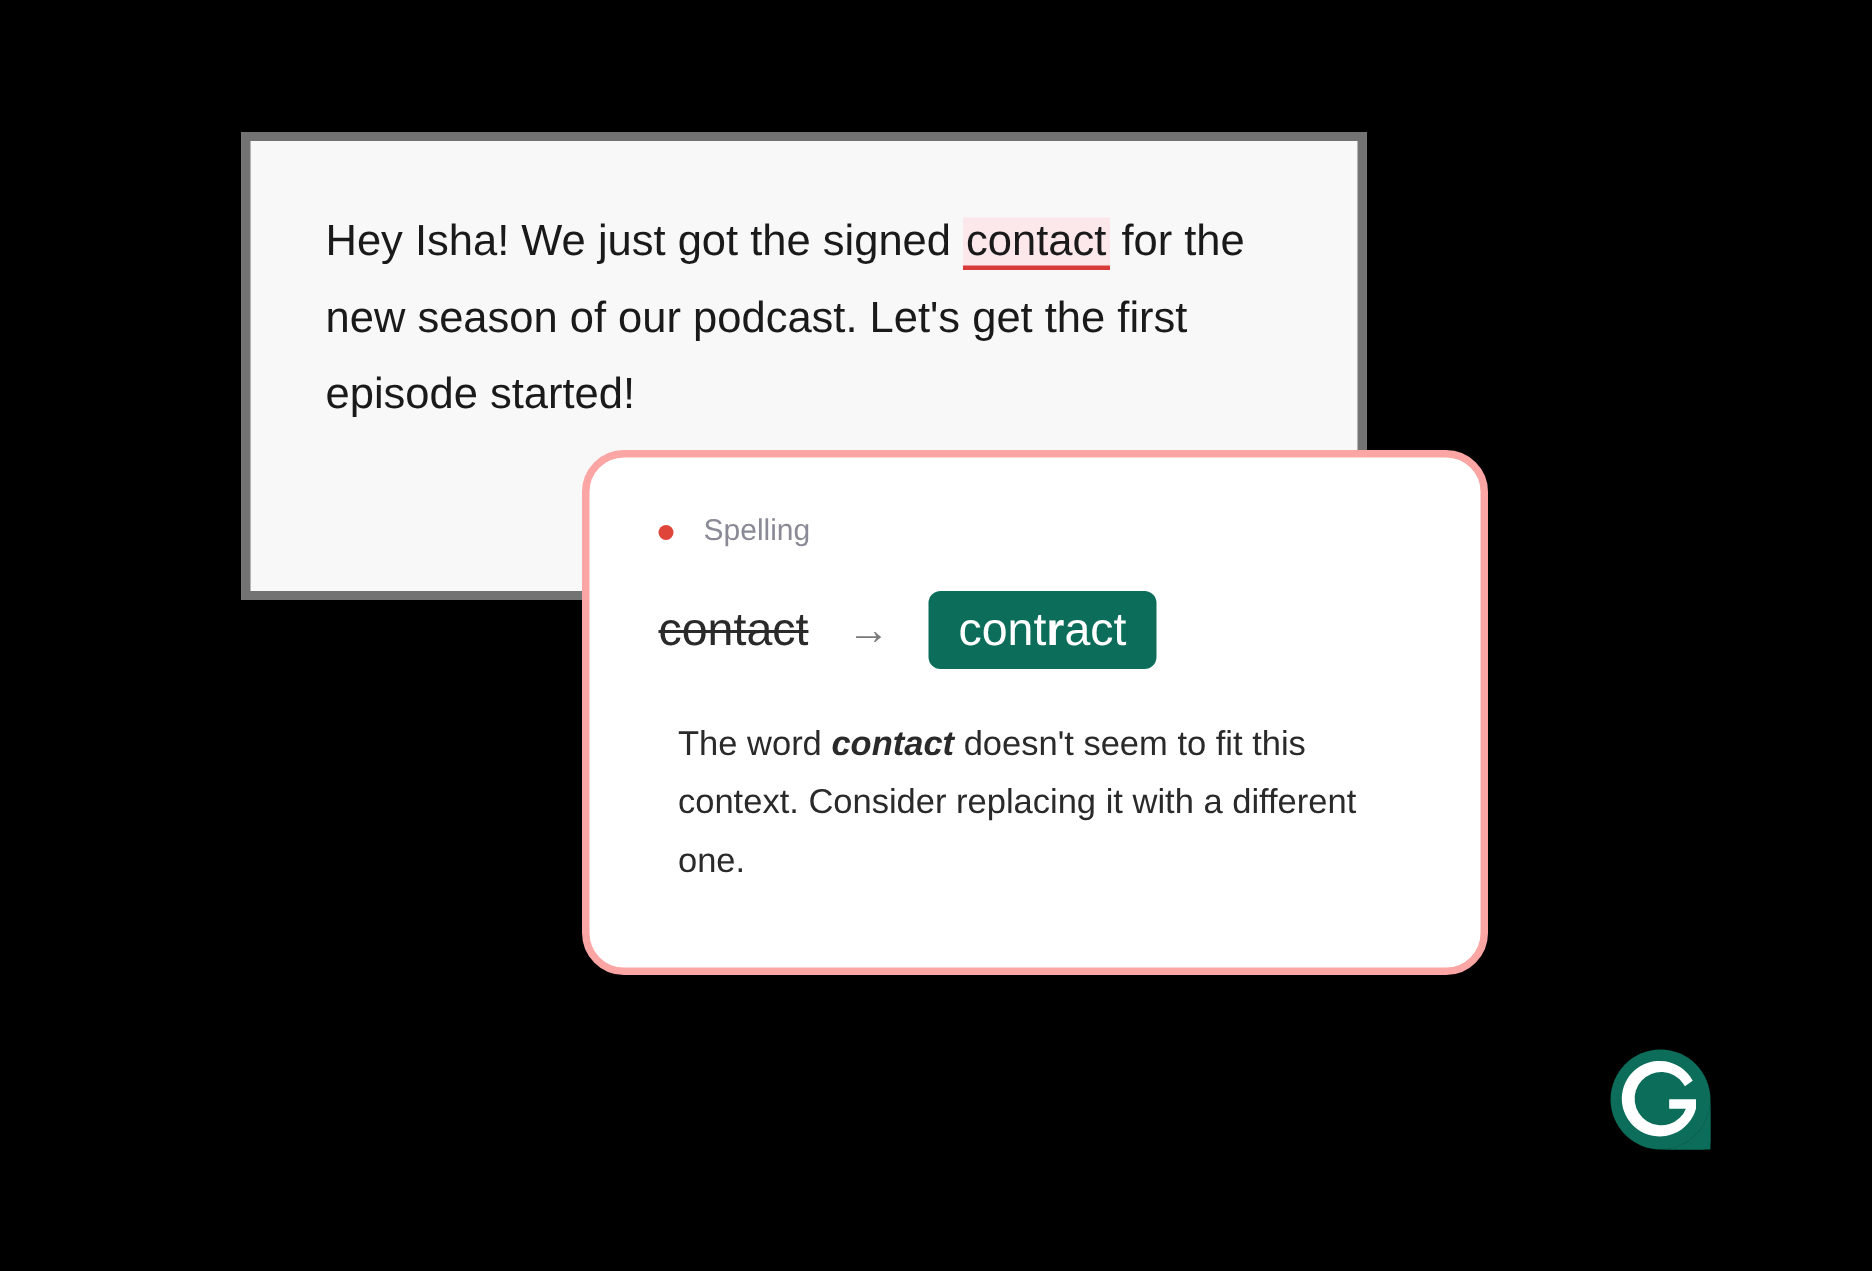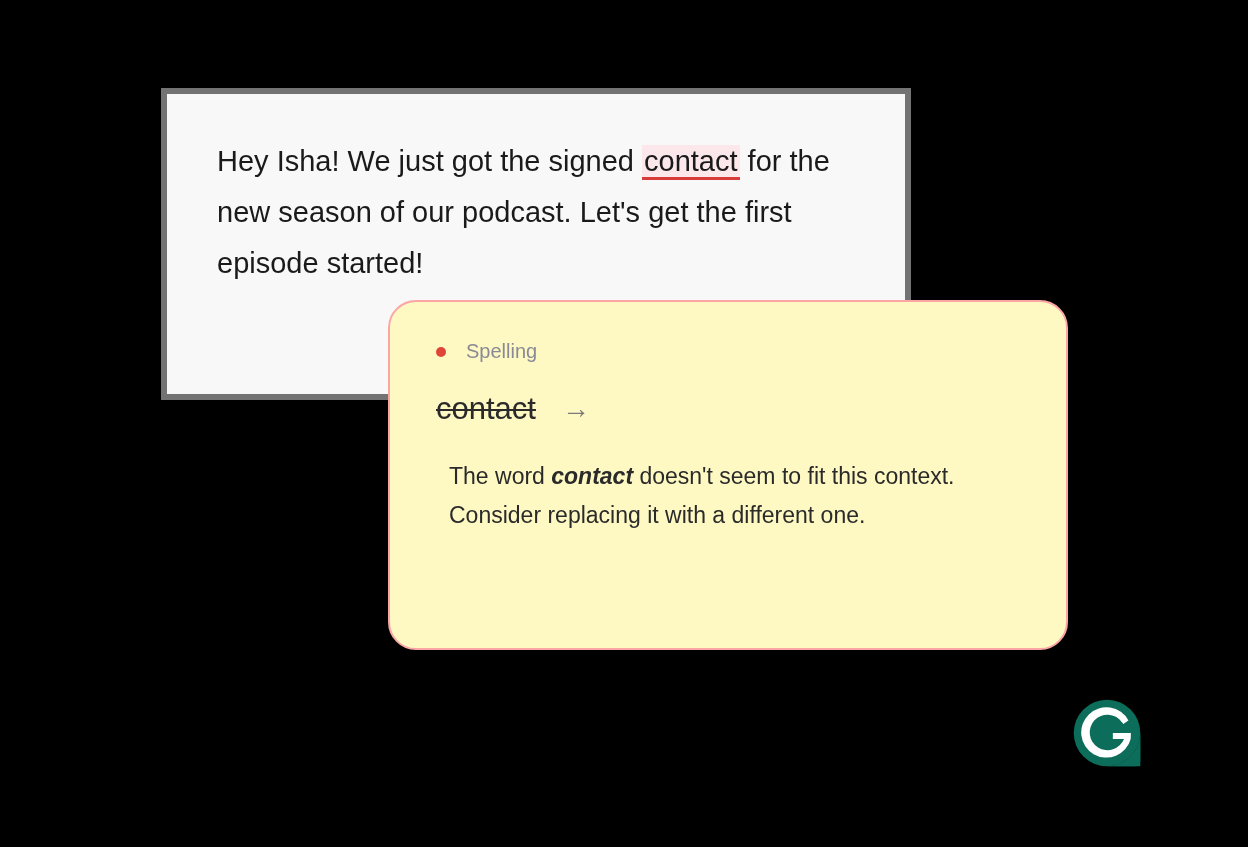--- a/index.html
+++ b/index.html
@@ -39,24 +39,24 @@
     .flagged-word {
       background: #fce8ea;
       border-bottom: 3px solid #d93a3a;
       padding: 0 2px;
     }
     
     .suggestion-card {
       position: absolute;
       left: 388px;
       top: 300px;
-      width: 680px;
+      width: 604px;
       height: 350px;
-      background: #fef9c3;
-      border: 2px solid #fca5a5;
+      background: #ffffff;
+      border: 5px solid #fca5a5;
       border-radius: 28px;
       padding: 38px 46px;
     }
     
     .suggestion-header {
       display: flex;
       align-items: center;
       gap: 20px;
       margin-bottom: 28px;
     }
@@ -140,20 +140,21 @@
 </div>
 
 <div class="suggestion-card">
   <div class="suggestion-header">
     <div class="red-dot"></div>
     <div class="category-label">Spelling</div>
   </div>
   <div class="suggestion-row">
     <span class="strikethrough-word">contact</span>
     <span class="arrow">→</span>
+    <span class="suggestion-chip"><span>cont</span><span class="bold-letter">r</span><span>act</span></span>
   </div>
   <div class="explanation-text"><span>The word </span><span class="italic-word">contact</span><span> doesn't seem to fit this context. Consider replacing it with a different one.</span></div>
 </div>
 
 <div class="brand-badge">
   <svg viewBox="0 0 100 100" xmlns="http://www.w3.org/2000/svg">
     <path d="M 50 5 A 45 45 0 1 0 95 50 L 95 95 L 50 95 A 45 45 0 0 1 50 5 Z" fill="#0c6e5a"></path>
     <circle cx="50" cy="50" r="45" fill="#0c6e5a"></circle>
     <path d="M 50 95 L 88 95 A 7 7 0 0 0 95 88 L 95 50 A 45 45 0 0 1 50 95 Z" fill="#0c6e5a"></path>
     <path d="M 72 38 A 27 27 0 1 0 74 58 L 58 58 L 58 50 L 82 50 L 82 58 A 34 34 0 1 1 79 33 Z" fill="#ffffff"></path>

